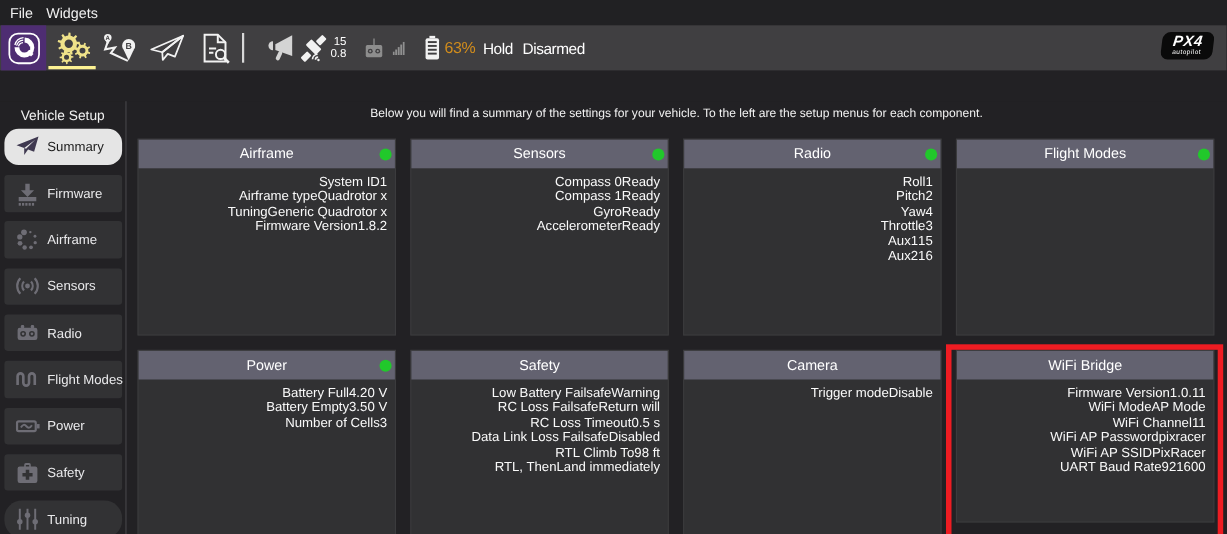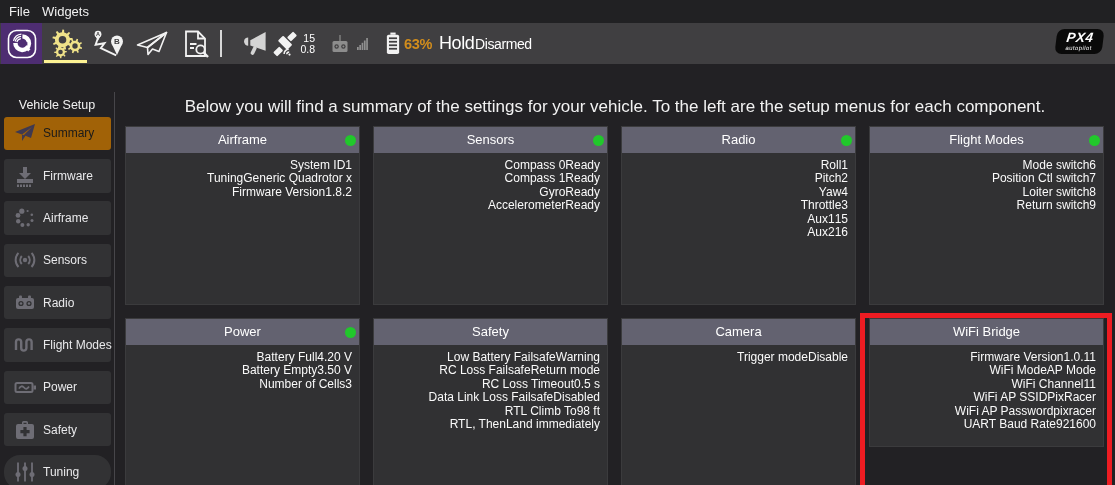--- a/index.html
+++ b/index.html
@@ -12,22 +12,22 @@
 .ticon{position:absolute;top:0;height:41px;display:flex;align-items:center;justify-content:center;}
 #underline{position:absolute;left:44px;top:37px;width:43px;height:3px;background:#fdf293;}
 #sep{position:absolute;left:220px;top:7px;width:2px;height:27px;background:#d8d8d8;}
 #content{position:absolute;left:0;top:64px;width:1115px;height:421px;background:#222124;margin-top:28px;}
 #sidebar{position:absolute;left:0;top:0;width:114px;height:421px;background:#222124;}
 #sdiv{position:absolute;left:114px;top:0;width:1px;height:421px;background:#47464a;}
 #vstitle{position:absolute;left:0;top:6px;width:114px;text-align:center;color:#f0f0f0;font-size:12.5px;}
 .sbtn{position:absolute;left:4px;width:107px;height:33.5px;background:#323234;border-radius:3px;color:#e9e9eb;font-size:12px;}
 .sbtn .lbl{position:absolute;left:39px;top:50%;transform:translateY(-50%);white-space:nowrap;}
 .sbtn svg{position:absolute;left:9px;top:50%;transform:translateY(-50%);}
-.sbtn.sel{background:#a16207;color:#1a1a1a;}
-#desc{position:absolute;left:115px;top:5px;width:1000px;text-align:center;color:#f2f2f2;font-size:17px;}
+.sbtn.sel{background:#e5e5e5;color:#1a1a1a;border-radius:13px;}
+#desc{position:absolute;left:115px;top:5px;width:1000px;text-align:center;color:#f2f2f2;font-size:11px;}
 .card{position:absolute;width:235px;background:#313133;border:1px solid #3b3b3d;}
 .chead{position:relative;height:26px;background:#636270;color:#fff;font-size:13px;text-align:center;line-height:26px;}
 .cdot{position:absolute;right:3px;top:8px;width:11px;height:11px;border-radius:50%;background:#21c82b;}
 .crow{display:flex;justify-content:flex-end;padding:0 7px;color:#fafafa;font-size:12px;line-height:13.4px;}
 .cbody{padding-top:6px;}
 #redbox{position:absolute;left:860px;top:221px;width:252px;height:198px;border:5px solid #ee1c22;}
 </style>
 </head>
 <body>
 <div id="menubar">
@@ -151,22 +151,22 @@
         <rect x="5" y="0.5" width="6" height="2.5" fill="#f2f2f2"></rect>
         <rect x="1" y="3" width="14" height="22" rx="2" fill="#f2f2f2"></rect>
         <g fill="#403f41">
           <rect x="3.4" y="6" width="9.2" height="2"></rect>
           <rect x="3.4" y="10" width="9.2" height="2"></rect>
           <rect x="3.4" y="14" width="9.2" height="2"></rect>
           <rect x="3.4" y="18" width="9.2" height="2"></rect>
         </g>
       </svg>
     </div>
-  <div class="ticon" style="left:404px;width:40px;color:#d28d1c;font-size:14.5px;letter-spacing:-0.3px;justify-content:flex-start;font-weight:bold;">63%</div>
-  <div class="ticon" style="left:439px;width:40px;color:#fff;font-size:18px;letter-spacing:-0.4px;justify-content:flex-start;">Hold</div>
+  <div class="ticon" style="left:404px;width:40px;color:#d28d1c;font-size:14.5px;letter-spacing:-0.3px;justify-content:flex-start;">63%</div>
+  <div class="ticon" style="left:439px;width:40px;color:#fff;font-size:14px;letter-spacing:-0.4px;justify-content:flex-start;">Hold</div>
   <div class="ticon" style="left:475px;width:70px;color:#fff;font-size:14px;letter-spacing:-0.4px;justify-content:flex-start;">Disarmed</div>
   <div id="px4logo" class="abs" style="left:1056px;top:6px;width:47px;height:25px;background:#0a0a0a;border-radius:7px;color:#fff;text-align:center;transform:skewX(-7deg);">
     <div style="font-size:13.5px;font-weight:bold;font-style:italic;line-height:14px;margin-top:2px;letter-spacing:0.5px;">PX4</div>
     <div style="font-size:6px;line-height:6px;letter-spacing:0.4px;">autopilot</div>
   </div>
 </div>
 
 <div id="content">
   <div id="sidebar">
     <div id="vstitle">Vehicle Setup</div>
@@ -276,20 +276,24 @@
   <div id="desc">Below you will find a summary of the settings for your vehicle. To the left are the setup menus for each component.</div>
   <div id="cards">
       <div class="card" style="left: 125px; top: 34px; height: 179px;">
         <div class="chead">Airframe<div class="cdot"></div></div>
         <div class="cbody">
           <div class="crow">
             <span>System ID</span>
             <span>1</span>
           </div>
           <div class="crow">
+            <span>Airframe type</span>
+            <span>Quadrotor x</span>
+          </div>
+          <div class="crow">
             <span>Tuning</span>
             <span>Generic Quadrotor x</span>
           </div>
           <div class="crow">
             <span>Firmware Version</span>
             <span>1.8.2</span>
           </div>
         </div>
       </div>
       <div class="card" style="left: 373px; top: 34px; height: 179px;">
@@ -337,38 +341,20 @@
             <span>15</span>
           </div>
           <div class="crow">
             <span>Aux2</span>
             <span>16</span>
           </div>
         </div>
       </div>
       <div class="card" style="left: 869px; top: 34px; height: 179px;">
         <div class="chead">Flight Modes<div class="cdot"></div></div>
-        <div class="cbody">
-          <div class="crow">
-            <span>Mode switch</span>
-            <span>6</span>
-          </div>
-          <div class="crow">
-            <span>Position Ctl switch</span>
-            <span>7</span>
-          </div>
-          <div class="crow">
-            <span>Loiter switch</span>
-            <span>8</span>
-          </div>
-          <div class="crow">
-            <span>Return switch</span>
-            <span>9</span>
-          </div>
-        </div>
       </div>
       <div class="card" style="left: 125px; top: 226px; height: 183px;">
         <div class="chead">Power<div class="cdot"></div></div>
         <div class="cbody">
           <div class="crow">
             <span>Battery Full</span>
             <span>4.20 V</span>
           </div>
           <div class="crow">
             <span>Battery Empty</span>
@@ -382,21 +368,21 @@
       </div>
       <div class="card" style="left: 373px; top: 226px; height: 183px;">
         <div class="chead">Safety</div>
         <div class="cbody">
           <div class="crow">
             <span>Low Battery Failsafe</span>
             <span>Warning</span>
           </div>
           <div class="crow">
             <span>RC Loss Failsafe</span>
-            <span>Return mode</span>
+            <span>Return will</span>
           </div>
           <div class="crow">
             <span>RC Loss Timeout</span>
             <span>0.5 s</span>
           </div>
           <div class="crow">
             <span>Data Link Loss Failsafe</span>
             <span>Disabled</span>
           </div>
           <div class="crow">
@@ -411,42 +397,42 @@
       </div>
       <div class="card" style="left: 621px; top: 226px; height: 183px;">
         <div class="chead">Camera</div>
         <div class="cbody">
           <div class="crow">
             <span>Trigger mode</span>
             <span>Disable</span>
           </div>
         </div>
       </div>
-      <div class="card" style="left: 869px; top: 226px; height: 129px;">
+      <div class="card" style="left: 869px; top: 226px; height: 157px;">
         <div class="chead">WiFi Bridge</div>
         <div class="cbody">
           <div class="crow">
             <span>Firmware Version</span>
             <span>1.0.11</span>
           </div>
           <div class="crow">
             <span>WiFi Mode</span>
             <span>AP Mode</span>
           </div>
           <div class="crow">
             <span>WiFi Channel</span>
             <span>11</span>
           </div>
           <div class="crow">
+            <span>WiFi AP Password</span>
+            <span>pixracer</span>
+          </div>
+          <div class="crow">
             <span>WiFi AP SSID</span>
             <span>PixRacer</span>
-          </div>
-          <div class="crow">
-            <span>WiFi AP Password</span>
-            <span>pixracer</span>
           </div>
           <div class="crow">
             <span>UART Baud Rate</span>
             <span>921600</span>
           </div>
         </div>
       </div>
     </div>
   <div id="redbox"></div>
 </div>

